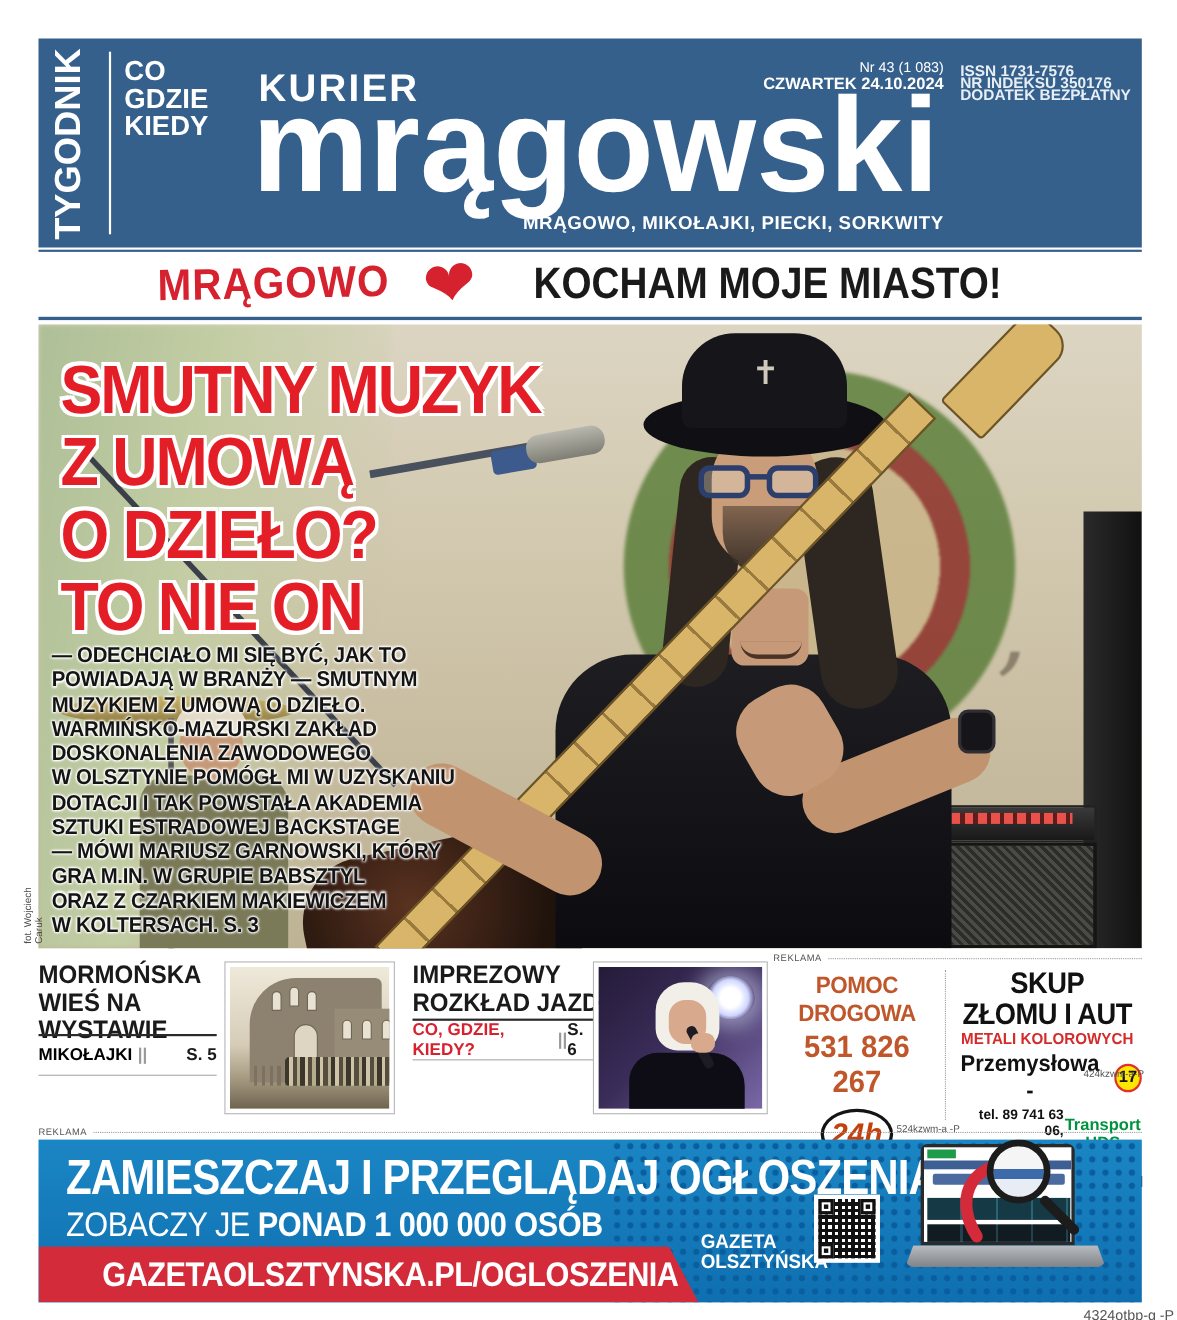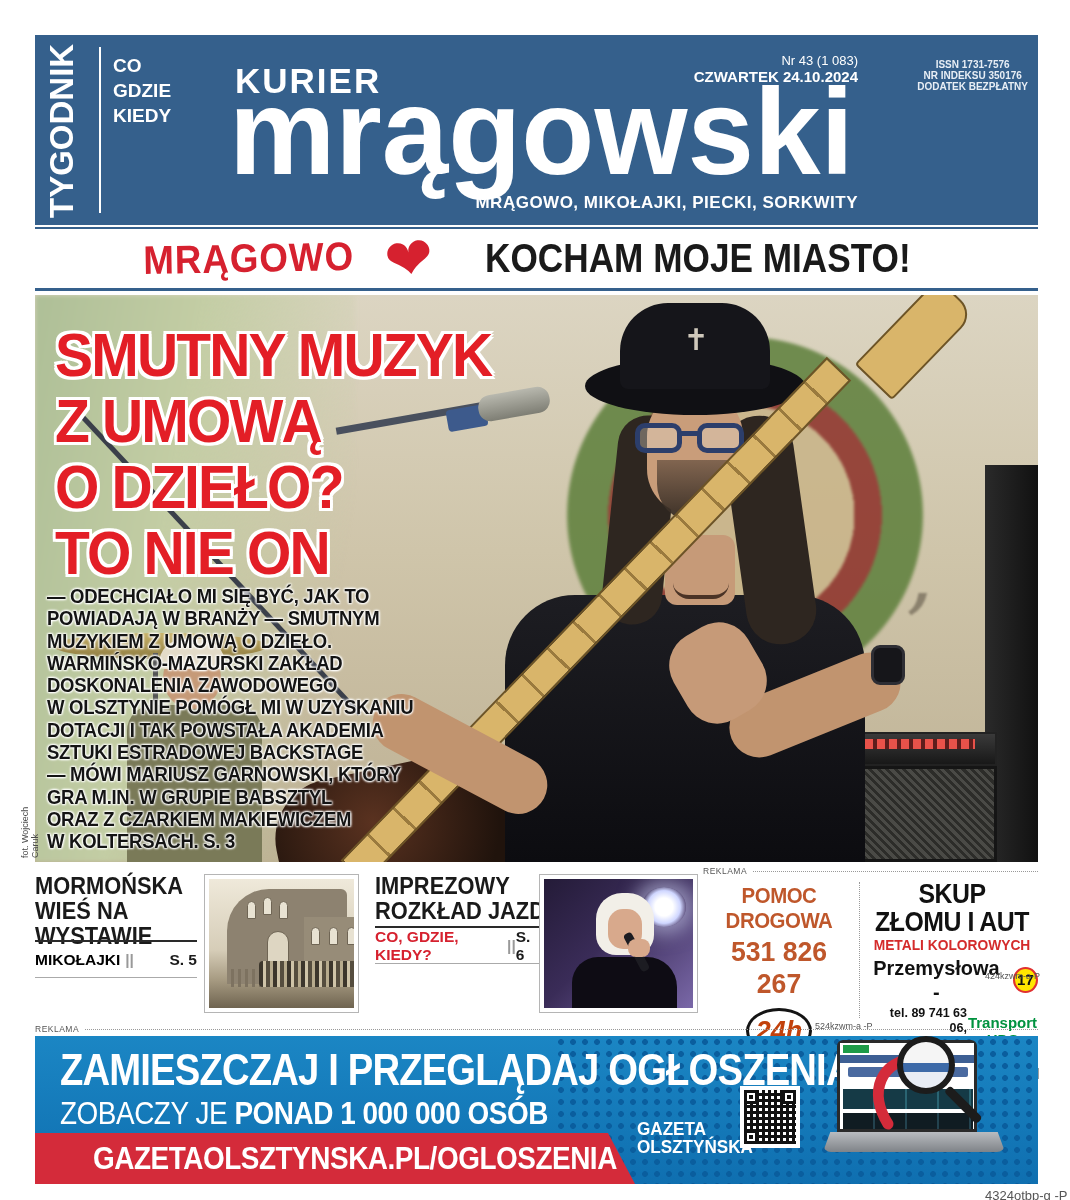--- a/index.html
+++ b/index.html
@@ -4,29 +4,29 @@
 <style>
   * { margin:0; padding:0; box-sizing:border-box; }
   body { background:#fff; font-family:"Liberation Sans", sans-serif; }
   #page { position:relative; width:1070px; height:1200px; background:#fff; overflow:hidden; }
 
   
   .masthead { position:absolute; left:35px; top:35px; width:1003px; height:190px; background:#35608c; }
   .tygodnik { position:absolute; left:8px; top:8px; height:176px; writing-mode:vertical-rl; transform:rotate(180deg);
     color:#fff; font-weight:bold; font-size:33px; letter-spacing:0px; text-align:center; }
   .mast-vline { position:absolute; left:64px; top:12px; width:2px; height:166px; background:#fff; }
-  .cgk { position:absolute; left:78px; top:18px; color:#fff; font-weight:bold; font-size:19px; line-height:25px; }
+  .cgk { position:absolute; left:78px; top:18px; color:#fff; font-weight:bold; font-size:25px; line-height:25px; }
   .spis { position:absolute; left:78px; top:105px; color:#f0e40a; font-weight:bold; font-size:15px; line-height:18px; }
   .kurier { position:absolute; left:200px; top:26px; color:#fff; font-weight:bold; font-size:35px; letter-spacing:2px; }
   .biglogo { position:absolute; left:194px; top:22px; color:#fff; font-weight:bold; font-size:122px; letter-spacing:0px;
     line-height:150px; transform:scaleX(0.98); transform-origin:left; }
   .issue { position:absolute; right:180px; top:18px; color:#fff; text-align:right; }
   .issue .no { font-size:13px; }
   .issue .date { font-size:15px; font-weight:bold; }
-  .issn { position:absolute; right:10px; top:24px; color:#e8eef5; text-align:center; font-size:10px; font-weight:bold; line-height:11px; }
+  .issn { position:absolute; right:10px; top:24px; color:#e8eef5; text-align:left; font-size:14px; font-weight:bold; line-height:11px; }
   .regions { position:absolute; right:180px; top:158px; color:#fff; font-weight:bold; font-size:17px; letter-spacing:0.5px; }
 
   
   .citybanner { position:absolute; left:35px; top:227px; width:1003px; height:64px; background:#fff;
     border-top:2px solid #35608c; border-bottom:3px solid #35608c; display:flex; align-items:center; justify-content:center; gap:22px; }
   .city { color:#d6212f; font-weight:bold; font-size:40px; transform:scaleX(0.92) rotate(-1deg); letter-spacing:1px; }
   .heart { color:#d6212f; font-size:58px; line-height:50px; transform:rotate(-8deg); }
   .slogan { color:#1a1a1a; font-weight:bold; font-size:40px; transform:scaleX(0.88); letter-spacing:0px; }
 
   

